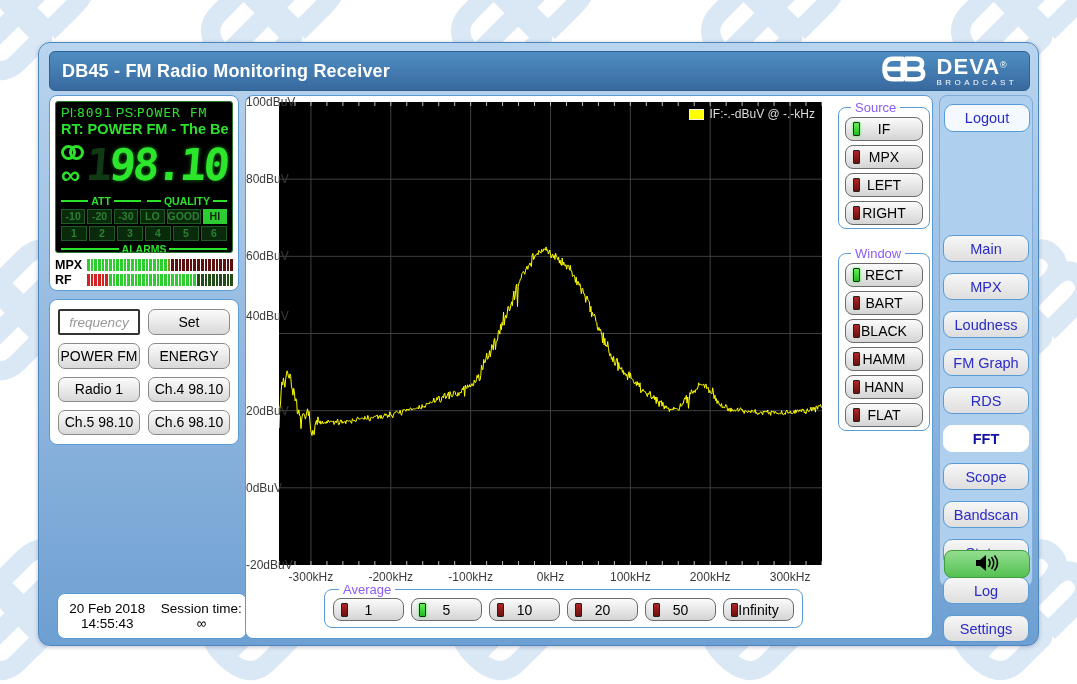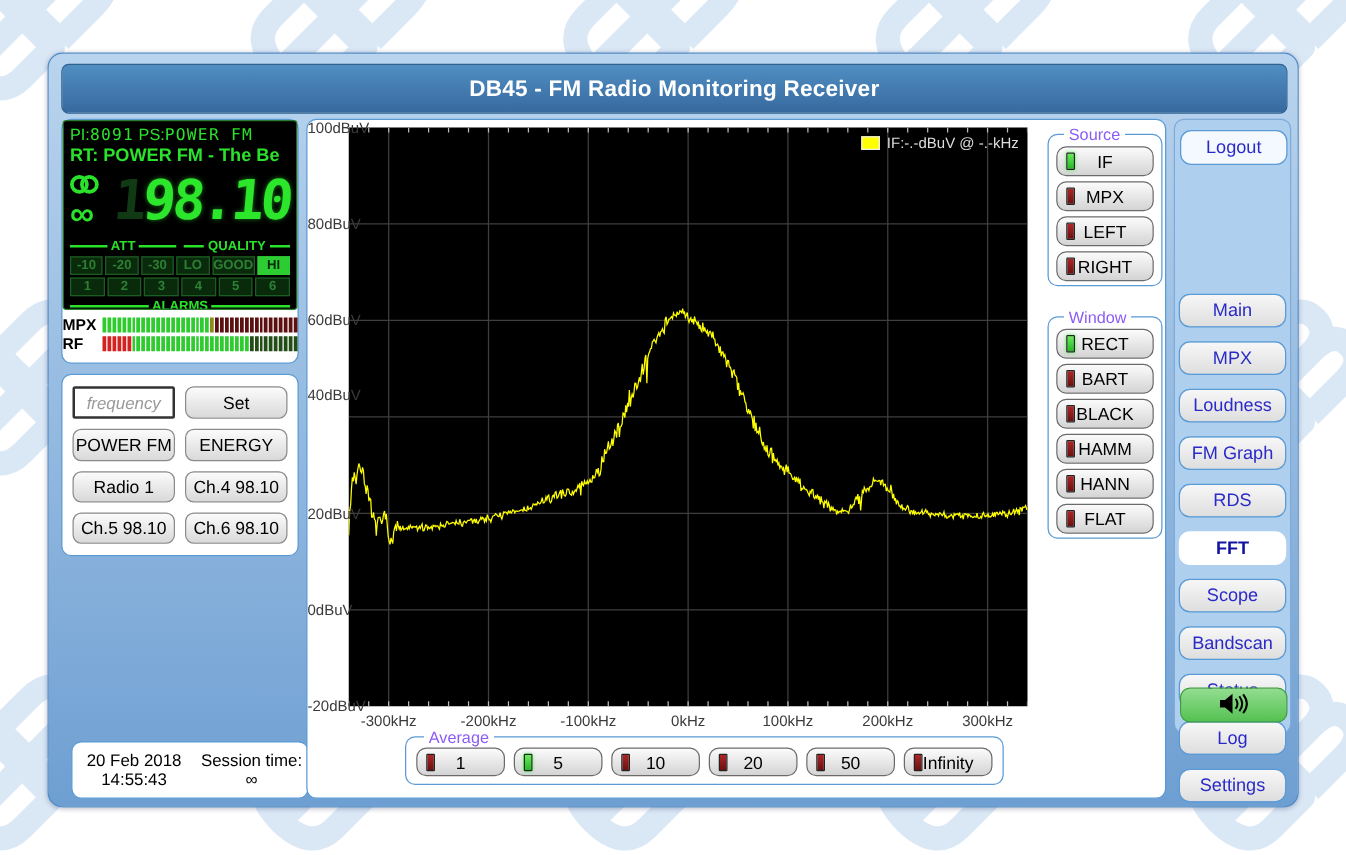--- a/index.html
+++ b/index.html
@@ -7,33 +7,33 @@
     font-family:"Liberation Sans",sans-serif; }
   #watermarks { position:absolute; inset:0; z-index:0; overflow:hidden; }
   .wm { position:absolute; transform:rotate(-45deg); opacity:.95; }
 
   #app-window { position:absolute; left:38px; top:42px; width:1001px; height:604px;
     background:linear-gradient(#b9d4ee,#6e9fd2); border:1px solid #4d87c0;
     border-radius:12px; z-index:1; box-shadow:0 1px 4px rgba(0,0,60,.25); }
 
   #header { position:absolute; left:10px; top:8px; width:981px; height:40px;
     background:linear-gradient(#4f8ec2,#38699f); border:1px solid #2f618f;
-    border-radius:6px; display:flex; align-items:center; justify-content:center;
+    border-radius:6px; display:flex; align-items:center; justify-content:space-between;
     padding:0 12px; }
   #page-title { color:#fff; font-size:18px; font-weight:bold; letter-spacing:.2px; }
   #brand { display:flex; align-items:center; gap:7px; }
   #brand-text { color:#fff; line-height:1; text-align:left; }
   #brand-name { font-size:22px; font-weight:bold; letter-spacing:1px; }
   #brand-reg { font-size:9px; vertical-align:super; }
   #brand-sub { font-size:8px; letter-spacing:3.4px; margin-top:1px; }
 
   .panel-white { background:#fff; border:1px solid #5b9bd5; border-radius:8px; }
 
   #left-col { position:absolute; left:10px; top:52px; width:190px; height:544px; }
-  #lcd-panel { position:absolute; top:0; left:0; width:190px; height:196px; }
+  #lcd-panel { position:absolute; top:0; left:0; width:190px; height:196px; padding:5px; }
   #lcd-screen { background:#000; border:1px solid #2a7a2e; border-radius:3px;
     height:152px; padding:3px 5px; overflow:hidden; }
   .lcd-line1 { color:#2be22b; font-size:13px; white-space:nowrap; }
   .lcd-line1 .val { font-family:"DejaVu Sans Mono",monospace; letter-spacing:1px; }
   .lcd-line2 { color:#2be22b; font-size:14.5px; font-weight:bold; white-space:nowrap; margin-top:1px; }
   #freq-row { display:flex; align-items:center; height:56px; }
   #lcd-icons { width:36px; display:flex; flex-direction:column; align-items:flex-start; }
   .circ { display:inline-block; width:15px; height:15px; border:3px solid #2be22b; border-radius:50%; }
   .circ + .circ { margin-left:-7px; }
   #rds-glyph { color:#2be22b; font-size:27px; font-weight:bold; line-height:22px; }
@@ -187,20 +187,31 @@
         <path d="M20 3 H11 Q4 3 4 12 Q4 21 11 21 H20 Z" stroke="#d9e7f6" stroke-width="5" stroke-linejoin="round"></path>
         <path d="M4 12 H20" stroke="#d9e7f6" stroke-width="5"></path>
         <path d="M22 3 V21 M22 3 H31 Q37 3 37 7.5 Q37 12 31 12 H22 M22 12 H32 Q38 12 38 16.5 Q38 21 32 21 H22" stroke="#d9e7f6" stroke-width="5" stroke-linejoin="round"></path>
       </svg></div>
   </div>
 
 <div id="app-window">
 
   <div id="header">
     <span id="page-title">DB45 - FM Radio Monitoring Receiver</span>
+    <div id="brand">
+      <span id="brand-mark"><svg width="50" height="28" viewBox="0 0 44 24" fill="none">
+            <path d="M20 3 H11 Q4 3 4 12 Q4 21 11 21 H20 Z" stroke="#ffffff" stroke-width="4" stroke-linejoin="round"></path>
+            <path d="M4 12 H20" stroke="#ffffff" stroke-width="4"></path>
+            <path d="M22 3 V21 M22 3 H31 Q37 3 37 7.5 Q37 12 31 12 H22 M22 12 H32 Q38 12 38 16.5 Q38 21 32 21 H22" stroke="#ffffff" stroke-width="4" stroke-linejoin="round"></path>
+          </svg></span>
+      <div id="brand-text">
+        <span id="brand-name">DEVA</span><span id="brand-reg">®</span>
+        <div id="brand-sub">BROADCAST</div>
+      </div>
+    </div>
   </div>
 
   <div id="left-col">
     <div id="lcd-panel" class="panel-white">
       <div id="lcd-screen">
         <div class="lcd-line1">
           <span>PI:</span><span class="val">8091</span>
           <span>PS:</span><span class="val">POWER FM</span>
         </div>
         <div class="lcd-line2">

